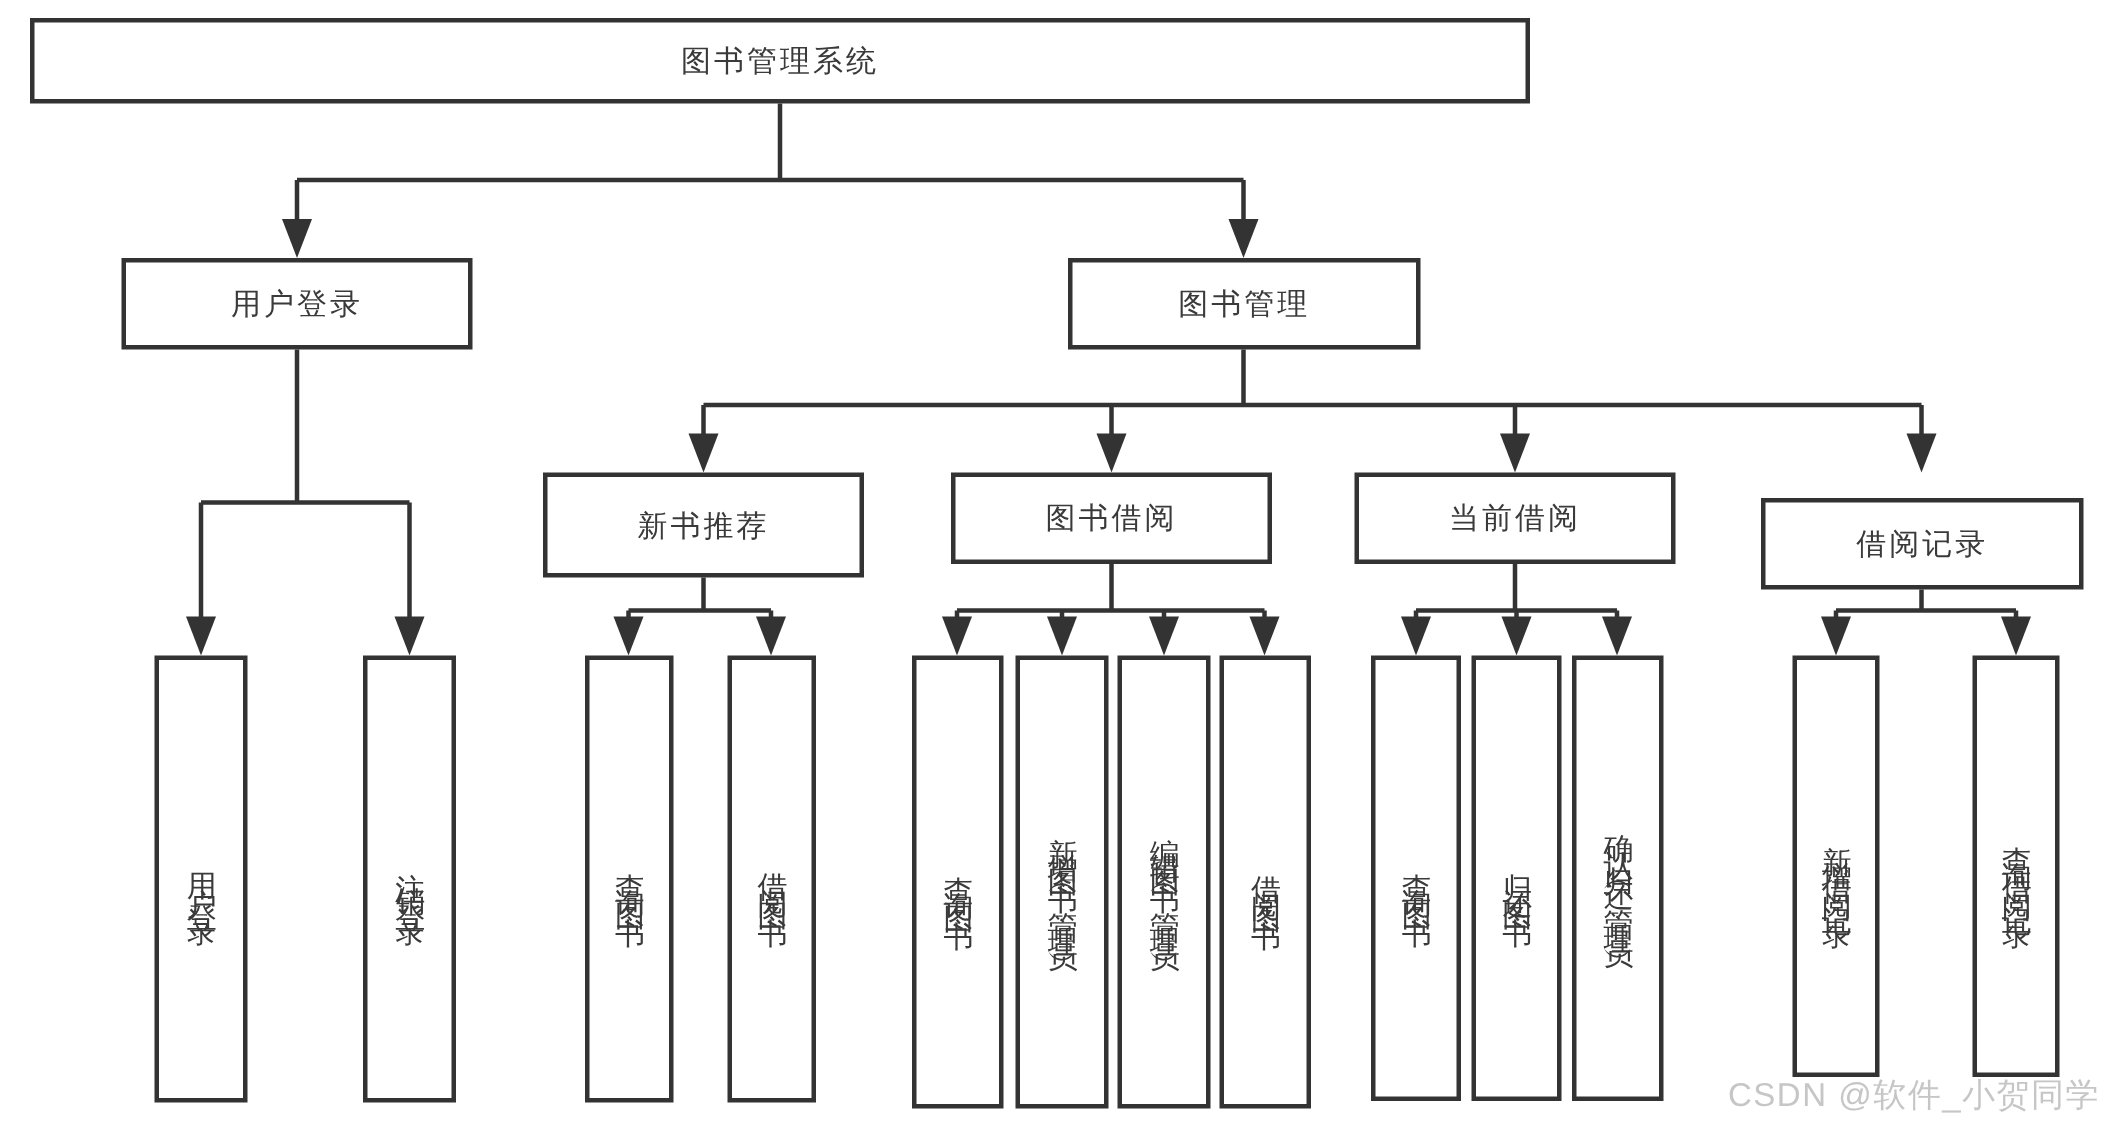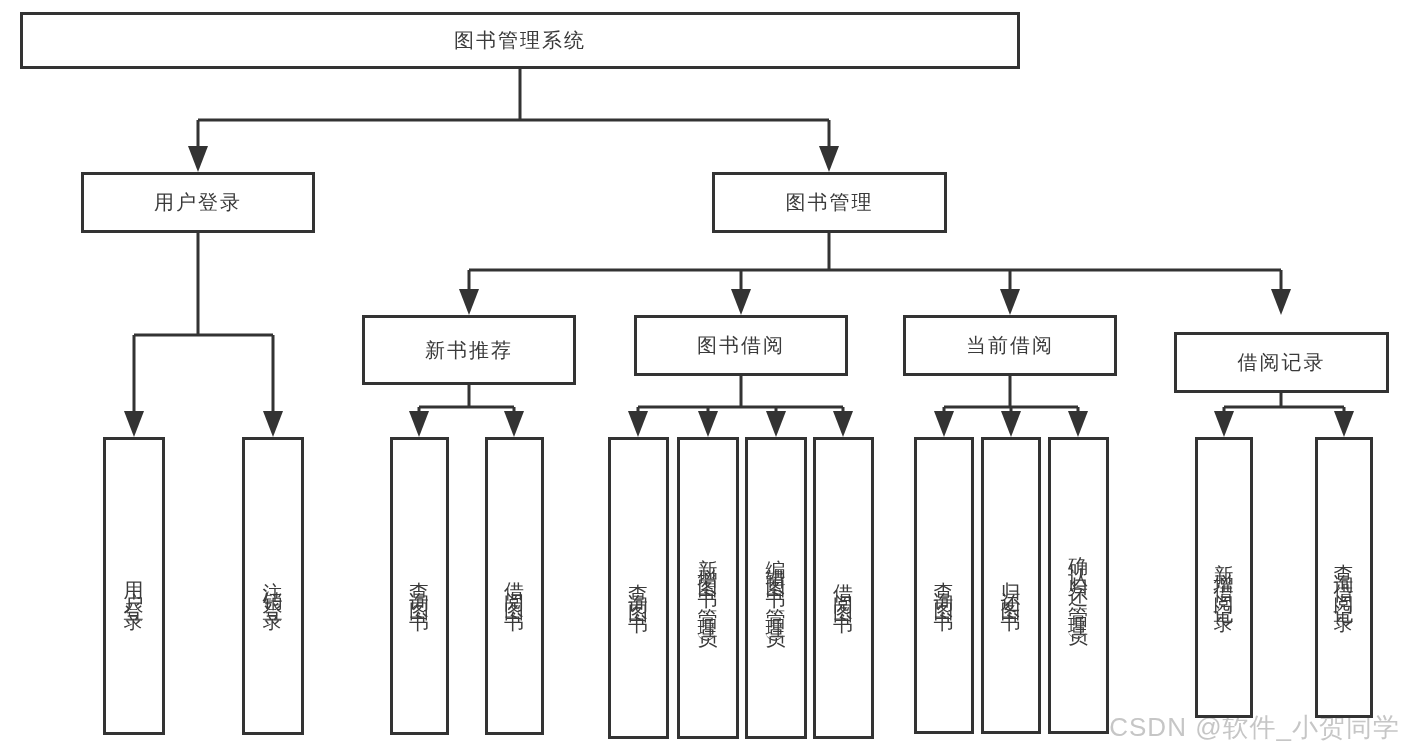--- a/index.html
+++ b/index.html
@@ -30,21 +30,21 @@
   .leaf .label{
     writing-mode:vertical-rl;
     font-size:20px;
     letter-spacing:10px;
     line-height:1;
     white-space:nowrap;
   }
   .watermark{
     position:absolute;
     right:5px;bottom:2px;
-    font-size:26px;
+    font-size:22px;
     letter-spacing:1px;
     color:var(--watermark,#c6c6c6);
     mix-blend-mode:darken;
     z-index:5;
     white-space:nowrap;
   }
 </style>
 </head>
 <body>
 

